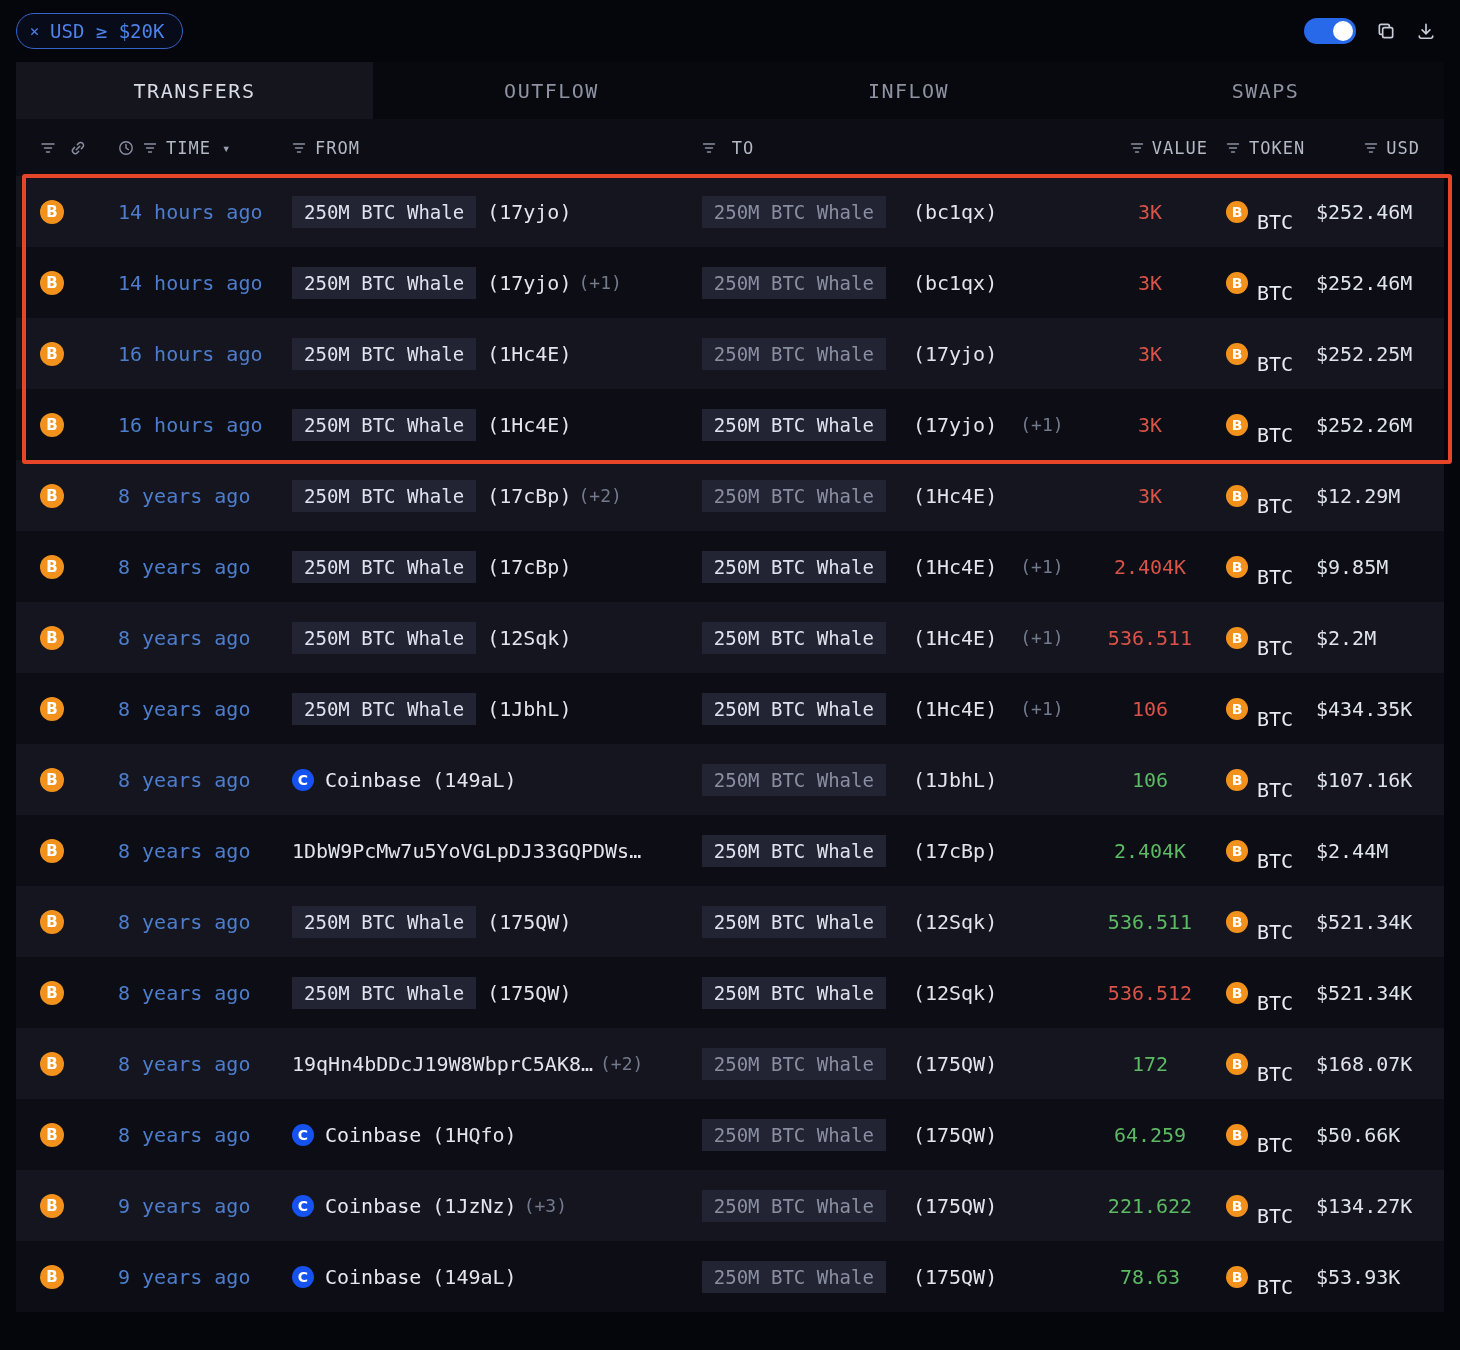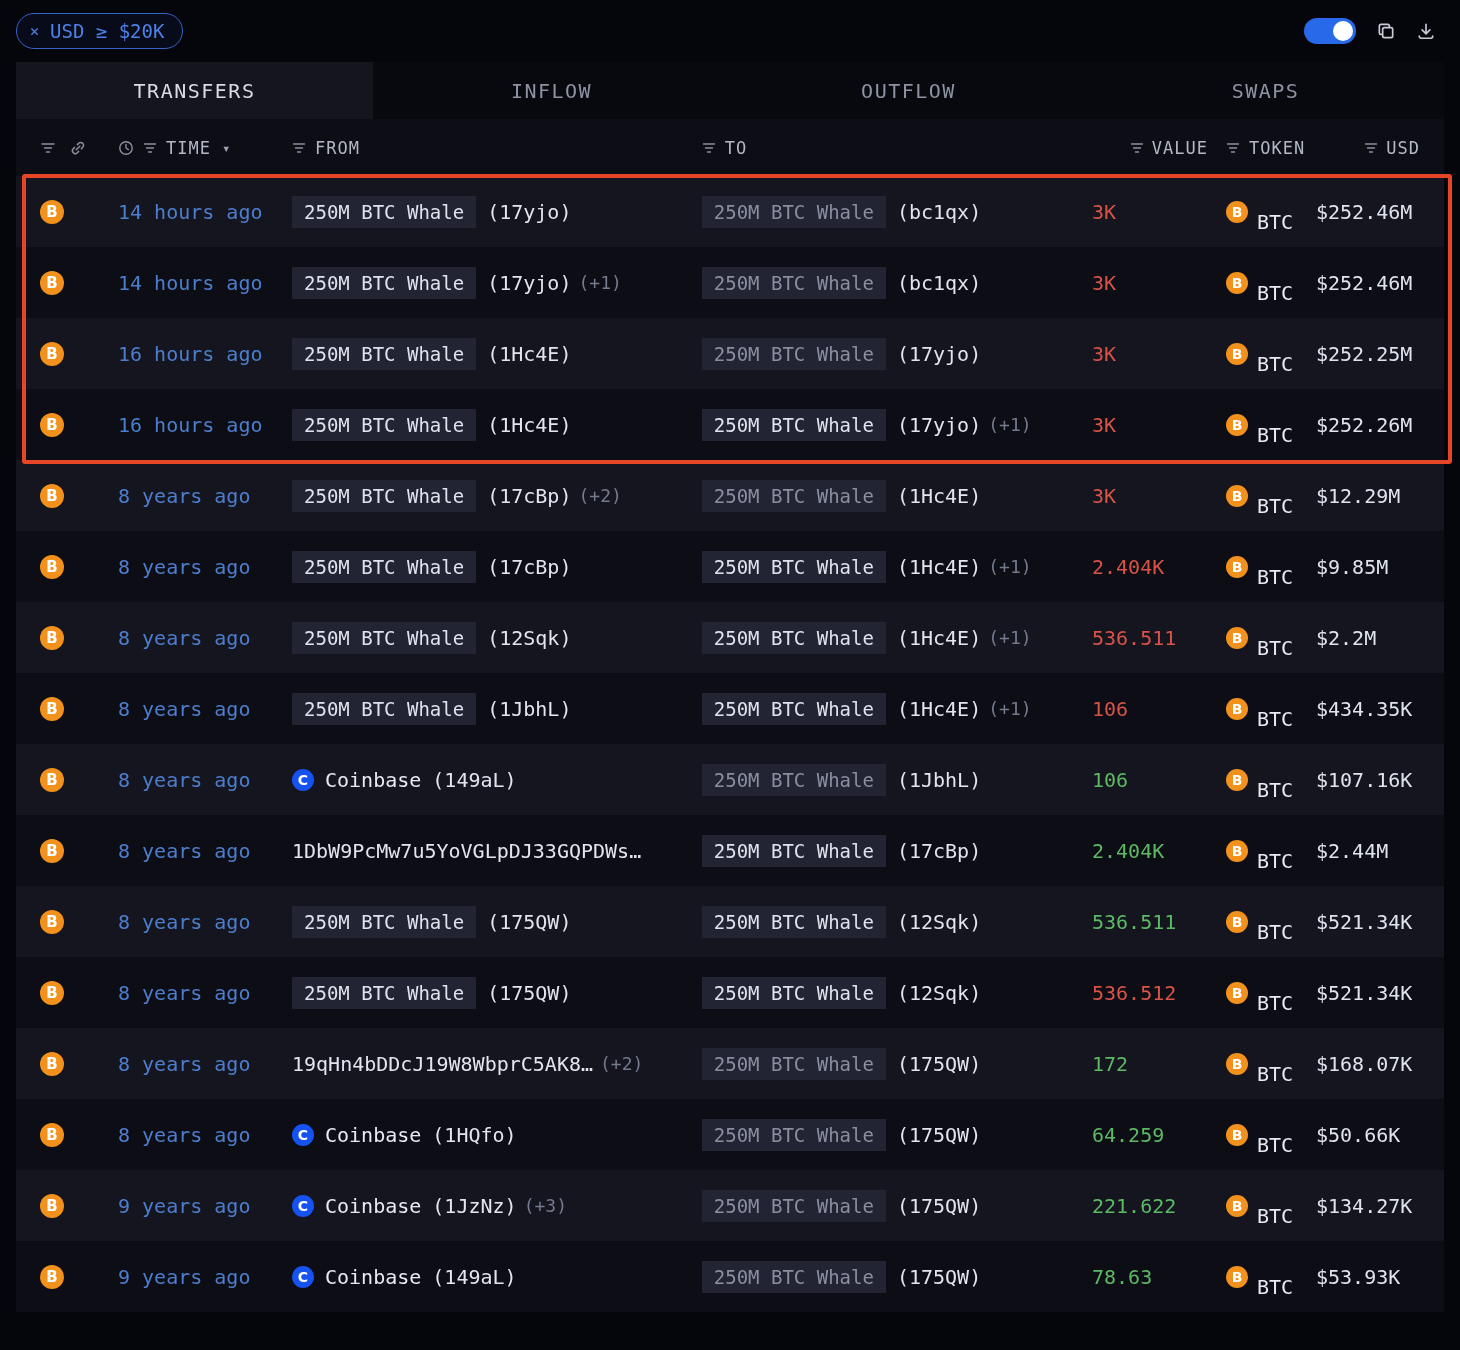--- a/index.html
+++ b/index.html
@@ -31,22 +31,22 @@
   }
   .tab.active { background:#15151e; color:#d8dce6; }
   
   .thead { height:57px; display:flex; align-items:center; padding:0 24px; color:#b3b8c5; font-size:17px; letter-spacing:1px; }
   .head-cell { display:flex; align-items:center; gap:9px; }
   .caret { color:#9aa0af; font-size:14px; margin-left:2px; }
   
   .col-chain { width:78px; flex:none; display:flex; align-items:center; gap:14px; }
   .col-time  { width:174px; flex:none; }
   .col-from  { flex:1.05; min-width:0; display:flex; align-items:center; }
-  .col-to    { flex:1; min-width:0; display:flex; align-items:center; }
-  .col-value { width:116px; flex:none; text-align:left; }
+  .col-to    { flex:1; min-width:0; display:flex; align-items:center;gap:16px; }
+  .col-value { width:116px; flex:none; text-align:center; }
   .col-token { width:108px; flex:none; display:flex; align-items:center; gap:9px; padding-left:18px; }
   .col-usd   { width:104px; flex:none; text-align:left; }
   .thead .col-value, .thead .col-usd { display:flex; justify-content:flex-end; align-items:center; gap:8px; }
   
   .row { height:71px; display:flex; align-items:center; padding:0 24px; font-size:20px; cursor:pointer; }
   .row.odd  { background:#15151f; }
   .row.even { background:#0d0d15; }
   .col-time.cell { color:#4d7ecd; }
   .btc-chain, .btc-token {
     width:24px; height:24px; border-radius:50%; background:#f2921c;
@@ -111,22 +111,22 @@
         <path d="M3 13.5V14a1.5 1.5 0 0 0 1.5 1.5h9A1.5 1.5 0 0 0 15 14v-.5"></path>
       </svg>
     </span>
   </div>
 </div>
 
 <div class="panel">
 
   <div class="tabs">
     <div class="tab active">TRANSFERS</div>
+    <div class="tab">OUTFLOW</div>
     <div class="tab">INFLOW</div>
-    <div class="tab">OUTFLOW</div>
     <div class="tab">SWAPS</div>
   </div>
 
   <div class="thead">
     <div class="col-chain">
       <span style="display:flex">
         <svg width="16" height="16" viewBox="0 0 16 16" fill="none" stroke="#8a8fa0" stroke-width="1.5" stroke-linecap="round">
           <path d="M2 4h12M4.5 8h7M6.5 12h3"></path>
         </svg>
       </span>

